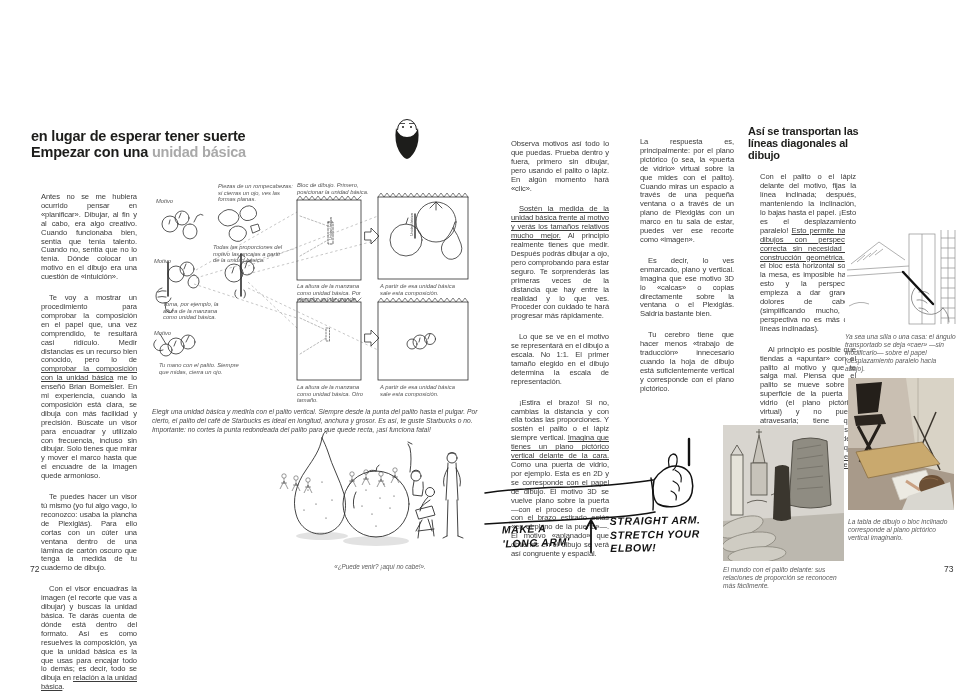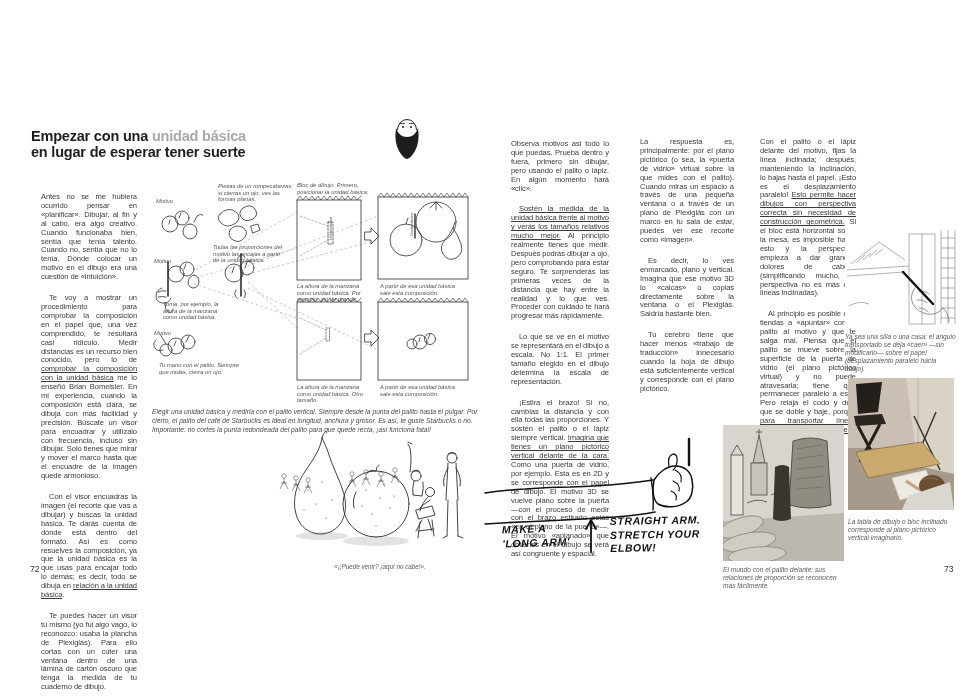--- a/index.html
+++ b/index.html
@@ -27,31 +27,31 @@
              color:#111;white-space:pre-line;}
   u{text-underline-offset:1px;}
   svg{display:block;}
 </style>
 </head>
 <body>
 
 <div id="spread">
 
   <div class="abs title">
+    <div>en lugar de esperar tener suerte</div>
     <div>
       <span>Empezar con una </span><span class="gray">unidad básica</span>
     </div>
-    <div>en lugar de esperar tener suerte</div>
   </div>
 
   <div class="abs body-col" style="left:29px;top:181px;width:120px;">
     <p>Antes no se me hubiera ocurrido pensar en «planificar». Dibujar, al fin y al cabo, era algo creativo. Cuando funcionaba bien, sentía que tenía talento. Cuando no, sentía que no lo tenía. Dónde colocar un motivo en el dibujo era una cuestión de «intuición».</p>
     <p>Te voy a mostrar un procedimiento para comprobar la composición en el papel que, una vez comprendido, te resultará casi ridículo. Medir distancias es un recurso bien conocido, pero lo de <u>comprobar la composición con la unidad básica</u> me lo enseñó Brian Bomeisler. En mi experiencia, cuando la composición está clara, se dibuja con más facilidad y precisión. Búscate un visor para encuadrar y utilízalo con frecuencia, incluso sin dibujar. Solo tienes que mirar y mover el marco hasta que el encuadre de la imagen quede armonioso.</p>
+    <p>Te puedes hacer un visor tú mismo (yo fui algo vago, lo reconozco: usaba la plancha de Plexiglás). Para ello cortas con un cúter una ventana dentro de una lámina de cartón oscuro que tenga la medida de tu cuaderno de dibujo.</p>
     <p>Con el visor encuadras la imagen (el recorte que vas a dibujar) y buscas la unidad básica. Te darás cuenta de dónde está dentro del formato. Así es como resuelves la composición, ya que la unidad básica es la que usas para encajar todo lo demás; es decir, todo se dibuja en <u>relación a la unidad básica</u>.</p>
-    <p>Te puedes hacer un visor tú mismo (yo fui algo vago, lo reconozco: usaba la plancha de Plexiglás). Para ello cortas con un cúter una ventana dentro de una lámina de cartón oscuro que tenga la medida de tu cuaderno de dibujo.</p>
   </div>
 
   <div class="abs pagenum" style="left:30px;top:564px;">72</div>
 
   <svg class="abs" style="left:148px;top:178px;" width="332" height="228" viewBox="0 0 332 228">
 
     <g stroke="#8f8f8f" stroke-width="0.5" stroke-dasharray="2.5,2.5" fill="none">
       <path d="M48,92 L149,34"></path>
         <path d="M48,100 L149,70"></path>
       <path d="M100,88 L230,38"></path>
@@ -248,20 +248,21 @@
     <p>¡Estira el brazo! Si no, cambias la distancia y con ella todas las proporciones. Y sostén el palito o el lápiz siempre vertical. <u>Imagina que tienes un plano pictórico vertical delante de la cara.</u> Como una puerta de vidrio, por ejemplo. Esta es en 2D y se corresponde con el papel de dibujo. El motivo 3D se vuelve plano sobre la puerta —con el proceso de medir con el brazo estirado estás «en el plano de la puerta»—. El motivo «aplanado» que obtienes en el dibujo se verá así congruente y espacial.</p>
   </div>
 
   <div class="abs body-col" style="left:628px;top:126px;width:118px;">
     <p>La respuesta es, principalmente: por el plano pictórico (o sea, la «puerta de vidrio» virtual sobre la que mides con el palito). Cuando miras un espacio a través de una pequeña ventana o a través de un plano de Plexiglás con un marco en tu sala de estar, puedes ver ese recorte como «imagen».</p>
     <p>Es decir, lo ves enmarcado, plano y vertical. Imagina que ese motivo 3D lo «calcas» o copias directamente sobre la ventana o el Plexiglás. Saldría bastante bien.</p>
     <p>Tu cerebro tiene que hacer menos «trabajo de traducción» innecesario cuando la hoja de dibujo está suficientemente vertical y corresponde con el plano pictórico.</p>
   </div>
 
   <div class="abs body-col" style="left:748px;top:126px;width:120px;">
+    <h3 class="col-heading">Así se transportan las líneas diagonales al dibujo</h3>
     <p>Con el palito o el lápiz delante del motivo, fijas la línea inclinada; después, manteniendo la inclinación, lo bajas hasta el papel. ¡Esto es el desplazamiento paralelo! <u>Esto permite hacer dibujos con perspectiva correcta sin necesidad de construcción geométrica.</u> Si el bloc está horizontal sobre la mesa, es imposible hacer esto y la perspectiva empieza a dar grandes dolores de cabeza (simplificando mucho, la perspectiva no es más que líneas inclinadas).</p>
     <p>Al principio es posible que tiendas a «apuntar» con el palito al motivo y que te salga mal. Piensa que el palito se mueve sobre la superficie de la puerta de vidrio (el plano pictórico virtual) y no puede atravesarla; tiene que permanecer paralelo a esta. Pero relaja el codo y deja que se doble y baje, porque <u>para transportar líneas oblicuas, el brazo no debe estar estirado.</u> Si</p>
   </div>
 
 
   <svg class="abs" style="left:483px;top:436px;" width="240" height="140" viewBox="0 0 240 140">
     <g stroke="#111" fill="none" stroke-linecap="round">
       <path d="M2,57 q20,-3 40,-4 q25,-2 45,-2 q30,-1 50,-3 q20,-2 33,-4" stroke-width="1.6"></path>
       <path d="M2,88 q30,-2 60,-3 q40,-2 70,-4 q25,-2 40,-5" stroke-width="1.6"></path>
       <path d="M168,42 q3,16 2,32" stroke-width="1.4"></path>

